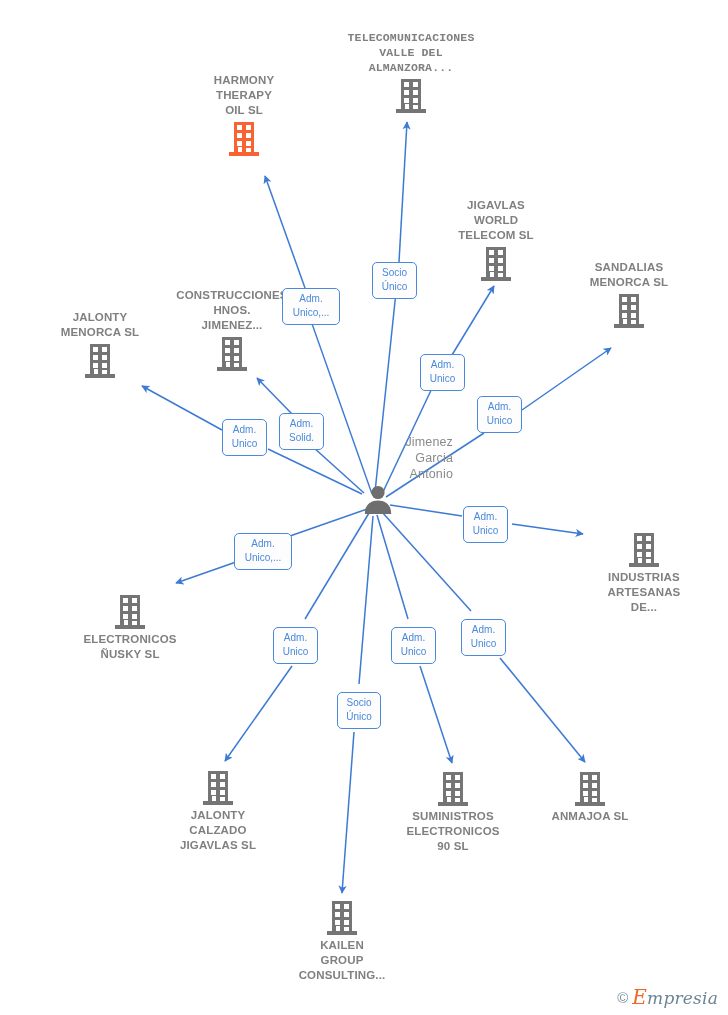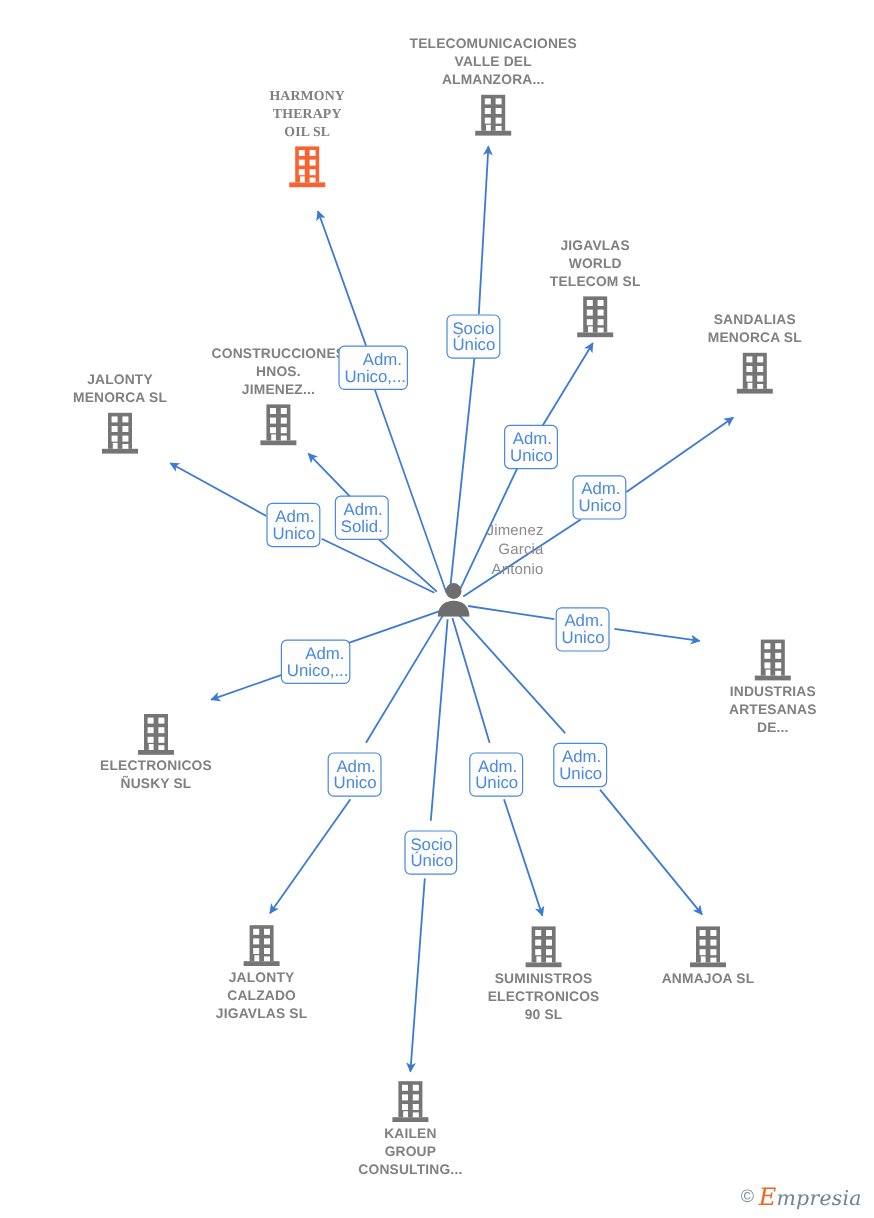--- a/index.html
+++ b/index.html
@@ -51,23 +51,23 @@
   }
   .node.label-above .node-icon { margin-top: 2px; }
   .node.label-below .node-label { margin-top: 1px; }
   .edge-label {
     position: absolute;
     box-sizing: border-box;
     background: #fdfdfd;
     border: 1.4px solid #4a89dc;
     border-radius: 5px;
     color: #4a89dc;
-    font-size: 14px;
+    font-size: 10px;
     line-height: 14px;
-    text-align: right;
+    text-align: center;
     padding: 3px 4px 4px 4px;
     white-space: nowrap;
   }
   .edge-label span { display: block; }
   #watermark {
     position: absolute;
     right: 10px;
     bottom: 6px;
     display: flex;
     align-items: center;
@@ -134,41 +134,41 @@
       <path d="M 354 732 L 342 893" marker-end="url(#arrowhead)"></path>
 
       <path d="M 377 515 L 408 619"></path>
       <path d="M 420 666 L 452 763" marker-end="url(#arrowhead)"></path>
 
       <path d="M 382 512 L 471 611"></path>
       <path d="M 500 658 L 585 762" marker-end="url(#arrowhead)"></path>
     </g>
   </svg>
 
-  <div class="node label-above" style="left:256px; top:73px;font-family:Liberation Serif, serif;">
+  <div class="node label-above" style="left:244px; top:73px;">
     <div class="node-label">
       <div>HARMONY</div>
       <div>THERAPY</div>
       <div>OIL  SL</div>
     </div>
     <svg class="node-icon" width="32" height="38" viewBox="0 0 32 38">
       <rect x="6" y="2" width="20" height="30" fill="#f96332"></rect>
       <rect x="1" y="32" width="30" height="4" fill="#f96332"></rect>
       <rect x="9" y="5" width="5" height="5" fill="#ffffff"></rect>
       <rect x="18" y="5" width="5" height="5" fill="#ffffff"></rect>
       <rect x="9" y="13" width="5" height="5" fill="#ffffff"></rect>
       <rect x="18" y="13" width="5" height="5" fill="#ffffff"></rect>
       <rect x="9" y="21" width="5" height="5" fill="#ffffff"></rect>
       <rect x="18" y="21" width="5" height="5" fill="#ffffff"></rect>
       <rect x="10" y="27" width="4" height="5" fill="#ffffff"></rect>
       <rect x="18" y="28" width="5" height="4" fill="#ffffff"></rect>
     </svg>
   </div>
 
-  <div class="node label-above" style="left:411px; top:30px;">
+  <div class="node label-above" style="left:411px; top:30px;font-family:Liberation Mono, monospace;">
     <div class="node-label">
       <div>TELECOMUNICACIONES</div>
       <div>VALLE DEL</div>
       <div>ALMANZORA...</div>
     </div>
     <svg class="node-icon" width="32" height="38" viewBox="0 0 32 38">
       <rect x="6" y="2" width="20" height="30" fill="#757575"></rect>
       <rect x="1" y="32" width="30" height="4" fill="#757575"></rect>
       <rect x="9" y="5" width="5" height="5" fill="#ffffff"></rect>
       <rect x="18" y="5" width="5" height="5" fill="#ffffff"></rect>

